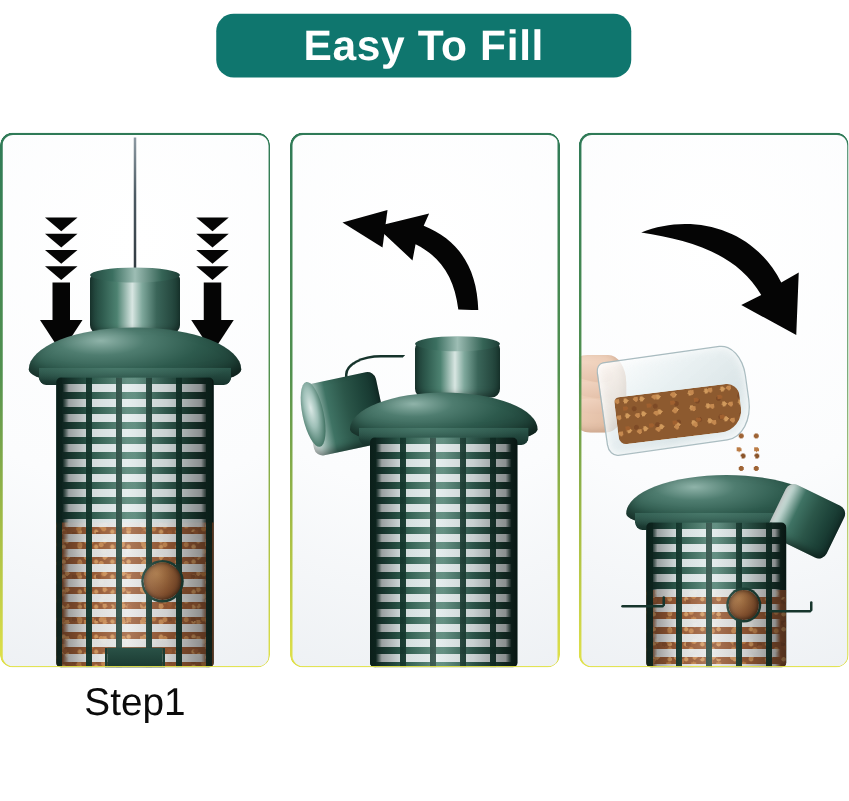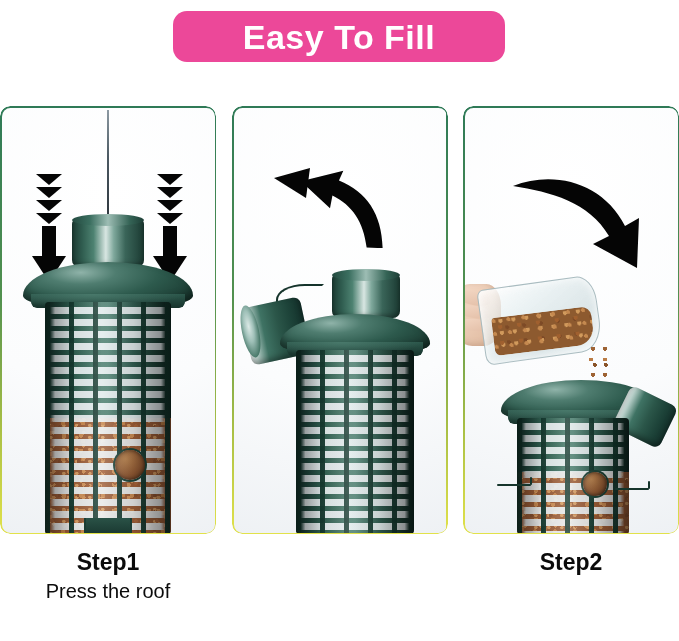--- a/index.html
+++ b/index.html
@@ -16,21 +16,21 @@
     -webkit-font-smoothing: antialiased;
   }
 
   
   #header-banner {
     position: absolute;
     left: 173px;
     top: 11px;
     width: 332px;
     height: 51px;
-    background: #ec4899;
+    background: #0f766e;
     border-radius: 14px;
     display: flex;
     align-items: center;
     justify-content: center;
   }
   #banner-title {
     color: #ffffff;
     font-size: 34px;
     font-weight: bold;
     letter-spacing: 0.5px;
@@ -325,22 +325,22 @@
     width: 679px;
     display: flex;
     justify-content: space-between;
   }
   .caption {
     width: 216px;
     text-align: center;
     color: #0b0b0b;
   }
   .caption-title {
-    font-size: 23px;
-    font-weight: bold;
+    font-size: 31px;
+    font-weight: normal;
     line-height: 28px;
   }
   .caption-text {
     font-size: 20px;
     line-height: 27px;
     margin-top: 2px;
   }
 </style>
 </head>
 <body>
@@ -452,18 +452,16 @@
       </div>
     </div>
     <div class="panel-border"></div>
   </div>
 
 </div>
 
 <div id="captions-row">
   <div class="caption">
     <div class="caption-title">Step1</div>
-    <div class="caption-text">Press the roof</div>
   </div>
   <div class="caption">
-    <div class="caption-title">Step2</div>
   </div>
 </div>
 
 </body></html>

